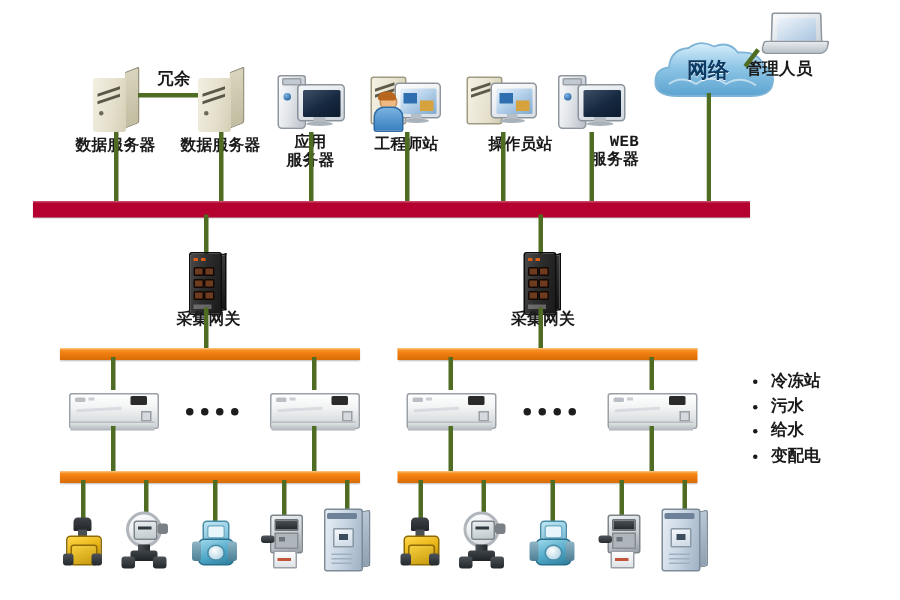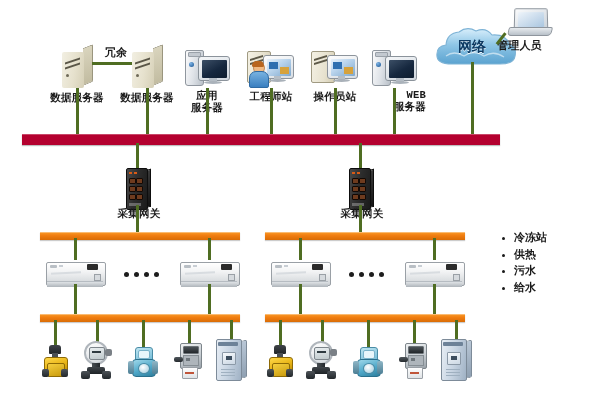--- a/index.html
+++ b/index.html
@@ -238,21 +238,21 @@
     background:linear-gradient(180deg,#b9c7d6,#8fa0b2);border:1px solid #7d8b99;border-left:none;
     transform:skewY(-10deg);transform-origin:left top;border-radius:0 2px 2px 0;}
   .cab .band{position:absolute;left:2px;top:3px;width:20px;height:4px;
     background:linear-gradient(180deg,#7f93a8,#5e7competitive);background-color:#6d8298;border-radius:1px;}
   .cab .panel{position:absolute;left:6px;top:13px;width:12px;height:11px;border-radius:1px;
     background:linear-gradient(160deg,#f6f9fc,#ccd8e4);border:1px solid #8b99a7;}
   .cab .panel:after{content:"";position:absolute;left:3px;top:3px;width:6px;height:4px;background:#3c4d5e;}
   .cab .vent{position:absolute;left:5px;width:14px;height:1.2px;background:#9fb0c0;}
 
   
-  #sys-list{position:absolute;left:500px;top:230px;width:98px;}
+  #sys-list{position:absolute;left:500px;top:246px;width:98px;}
   #sys-list li{
     list-style:none;position:relative;
     font-size:11px;color:#1a1a1a;line-height:16.5px;
     padding-left:14px;white-space:nowrap;font-weight:600;
   }
   #sys-list li:before{
     content:"";position:absolute;left:2px;top:7px;
     width:3px;height:3px;border-radius:50%;background:#1a1a1a;
   }
   #sys-list ul{margin:0;padding:0;}
@@ -320,21 +320,21 @@
   <div class="node ws" style="left:311px;top:48px;">
     <div class="box"></div>
     <div class="bv" style="left:3px;top:9px;"></div>
     <div class="bv" style="left:3px;top:13px;"></div>
     <div class="mon">
         <div class="scr"></div>
       </div>
     <div class="stand"></div>
       <div class="base"></div>
   </div>
-  <div class="lbl" style="left:304px;top:91px;width:62px;">操作员站</div>
+  <div class="lbl" style="left:316px;top:91px;width:62px;">操作员站</div>
   <div class="wire" style="left:334px;top:88px;height:48px;"></div>
 
   <div class="node pc" style="left:372px;top:48px;">
     <div class="tower"></div>
       <div class="tbar"></div>
       <div class="tdot"></div>
     <div class="mon">
         <div class="scr"></div>
       </div>
     <div class="stand"></div>
@@ -566,19 +566,19 @@
       <div class="band"></div>
       <div class="panel"></div>
     <div class="vent" style="top:30px;"></div>
     <div class="vent" style="top:33px;"></div>
     <div class="vent" style="top:36px;"></div>
   </div>
 
   <div id="sys-list">
     <ul>
       <li>冷冻站</li>
-      <li>供热</li>
       <li>污水</li>
       <li>给水</li>
+      <li>变配电</li>
     </ul>
   </div>
 
 </div>
 
 </body></html>

